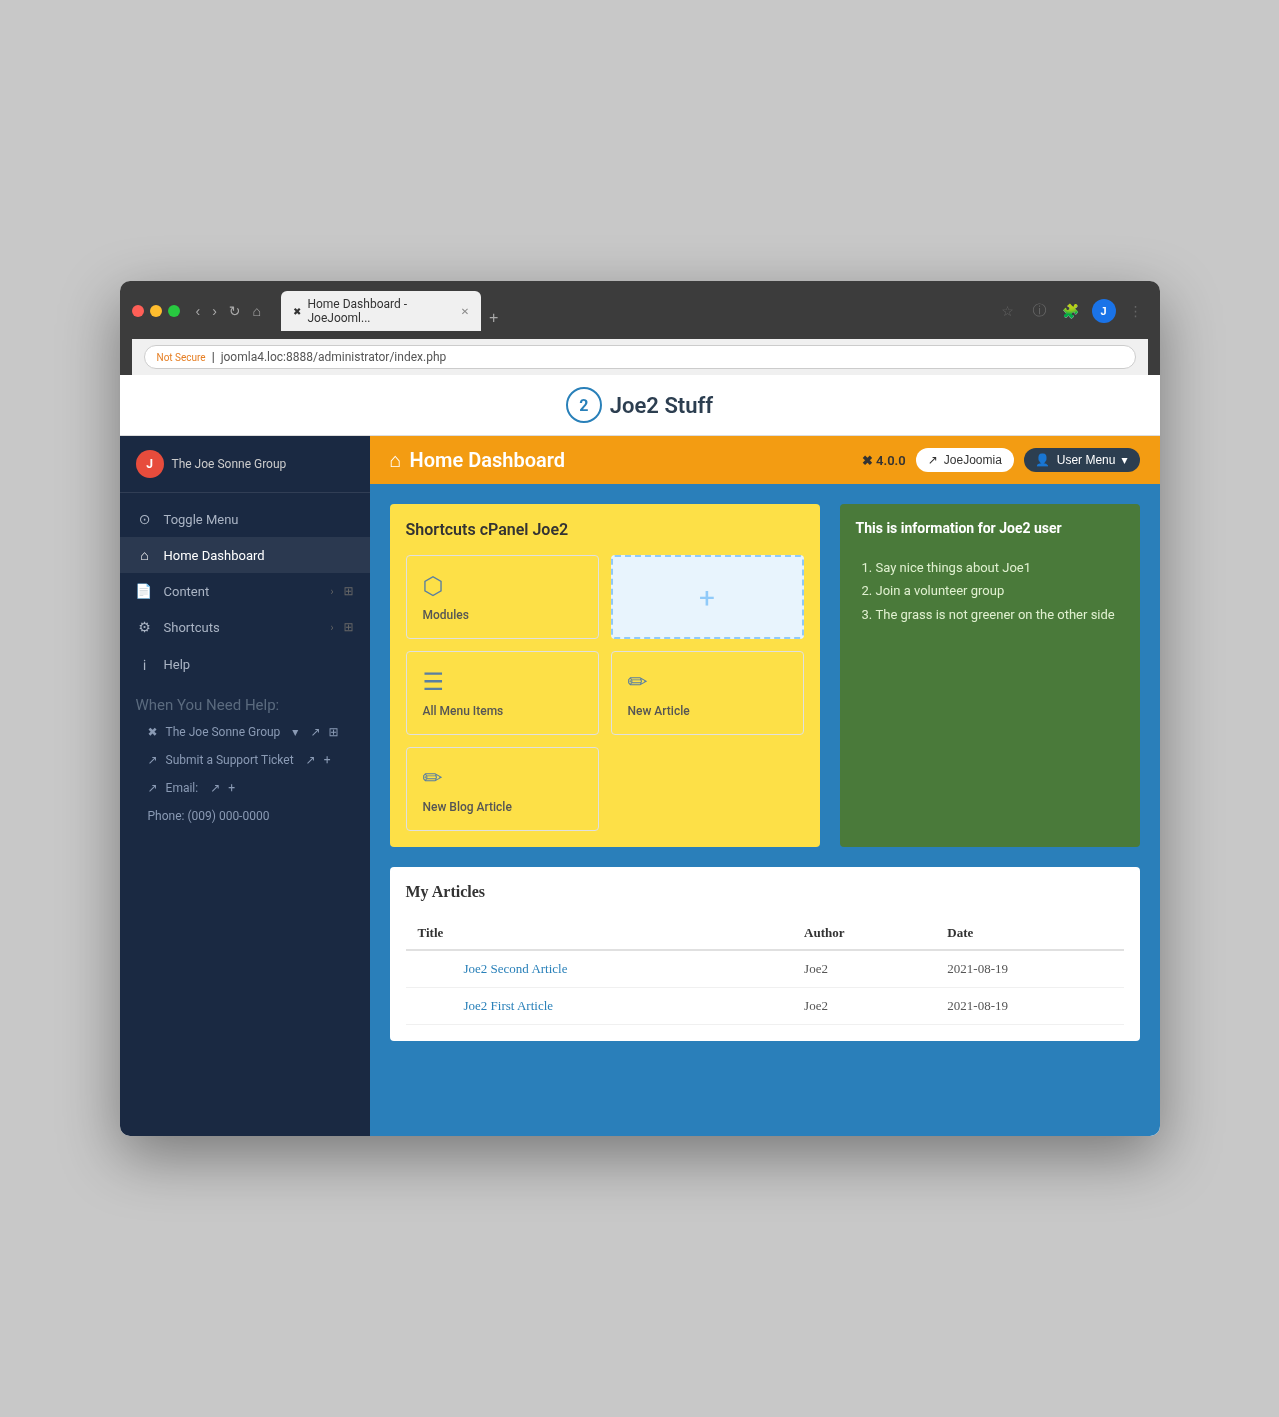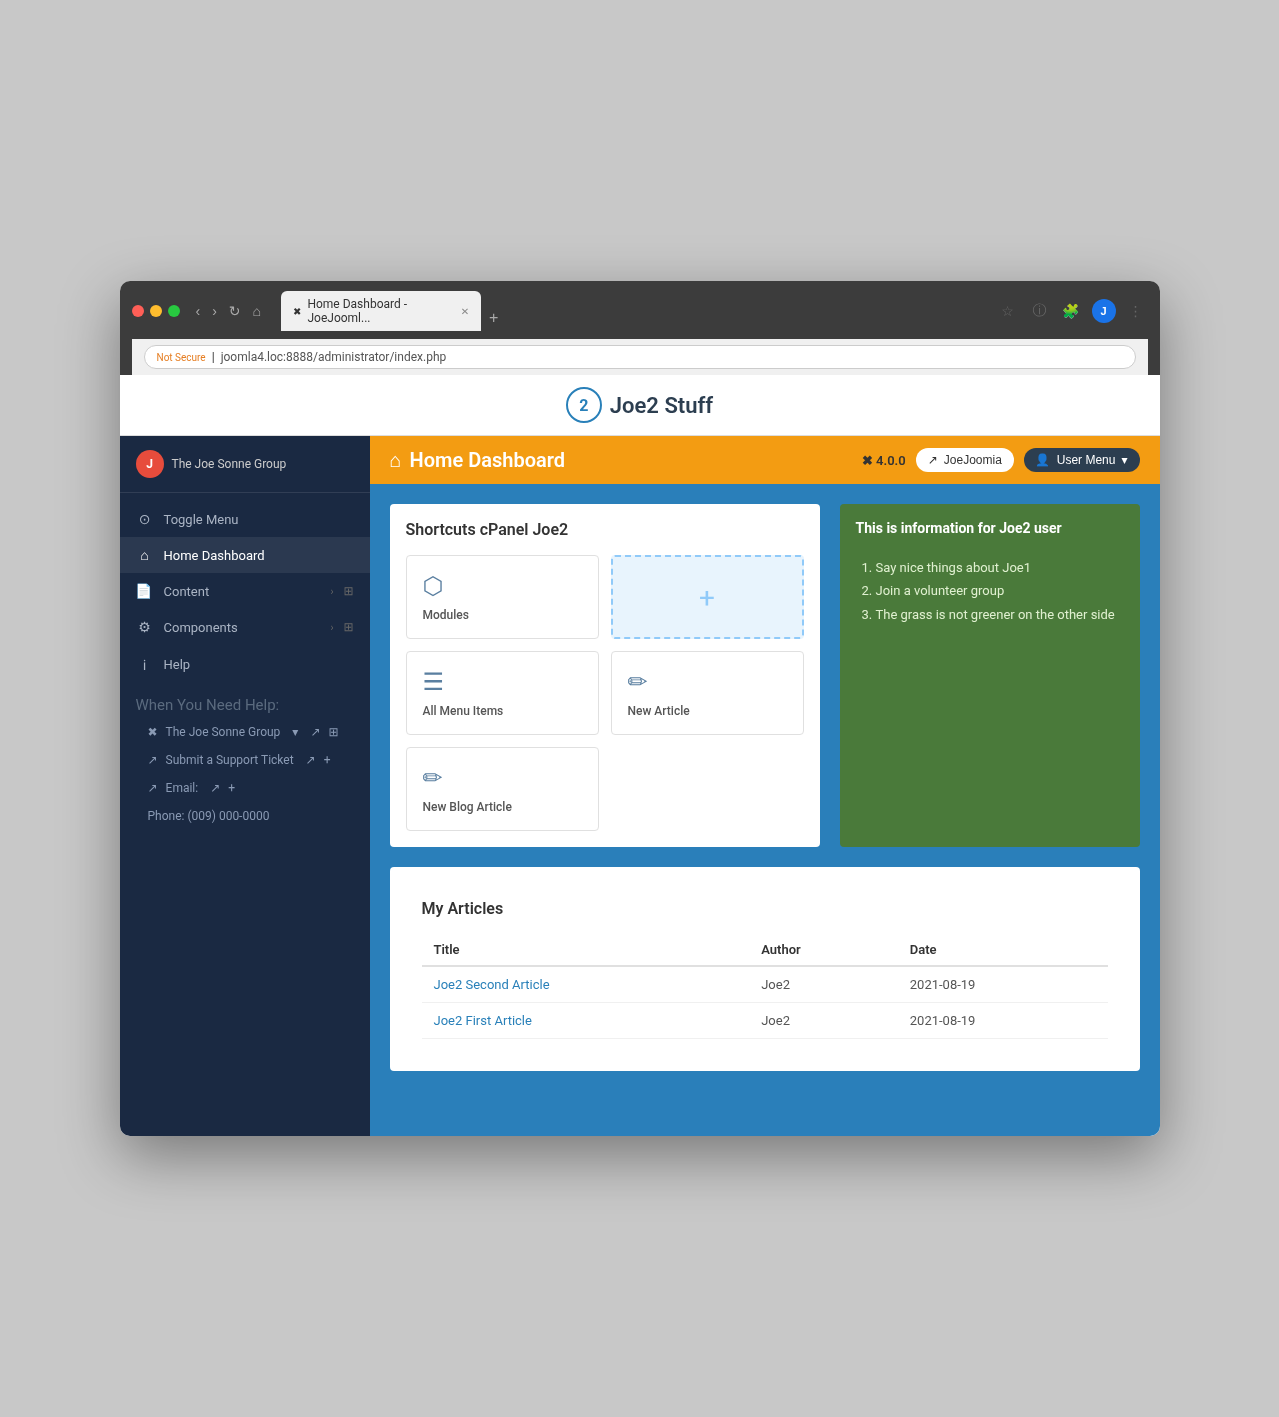--- a/index.html
+++ b/index.html
@@ -390,21 +390,21 @@
       gap: 20px;
     }
 
     .content-top-row {
       display: flex;
       gap: 20px;
     }
 
     
     .shortcuts-panel {
-      background: #ffffff;
+      background: #fde047;
       border-radius: 4px;
       padding: 16px;
       flex: 1;
     }
 
     .panel-title {
       font-size: 16px;
       font-weight: 600;
       color: #333;
       margin-bottom: 16px;
@@ -471,21 +471,22 @@
       padding-left: 20px;
       font-size: 13px;
       line-height: 1.8;
       color: #e0f0d0;
     }
 
     
     .articles-panel {
       background: white;
       border-radius: 4px;
-      padding: 32px;
+      padding: 16px;
+      font-family: Liberation Serif, serif;
     }
 
     .articles-table {
       width: 100%;
       border-collapse: collapse;
       margin-top: 12px;
     }
 
     .articles-table th {
       text-align: left;
@@ -500,20 +501,21 @@
       padding: 10px 12px;
       font-size: 13px;
       color: #555;
       border-bottom: 1px solid #f0f0f0;
     }
 
     .article-link {
       color: #2980b9;
       text-decoration: none;
       cursor: pointer;
+      margin-left: 46px;
     }
   </style>
 </head>
 <body>
 
 <div class="browser-window">
 
   <div class="browser-chrome">
     <div class="browser-controls">
       <div class="traffic-lights">
@@ -579,21 +581,21 @@
             <span class="sidebar-item-label">Home Dashboard</span>
           </div>
           <div class="sidebar-item">
             <span class="sidebar-item-icon">📄</span>
             <span class="sidebar-item-label">Content</span>
             <span class="sidebar-item-arrow">›</span>
             <span class="sidebar-item-grid">⊞</span>
           </div>
           <div class="sidebar-item">
             <span class="sidebar-item-icon">⚙</span>
-            <span class="sidebar-item-label">Components</span>
+            <span class="sidebar-item-label">Shortcuts</span>
             <span class="sidebar-item-arrow">›</span>
             <span class="sidebar-item-grid">⊞</span>
           </div>
           <div class="sidebar-item">
             <span class="sidebar-item-icon">ℹ</span>
             <span class="sidebar-item-label">Help</span>
           </div>
 
           <div class="sidebar-section">When You Need Help:</div>
 

